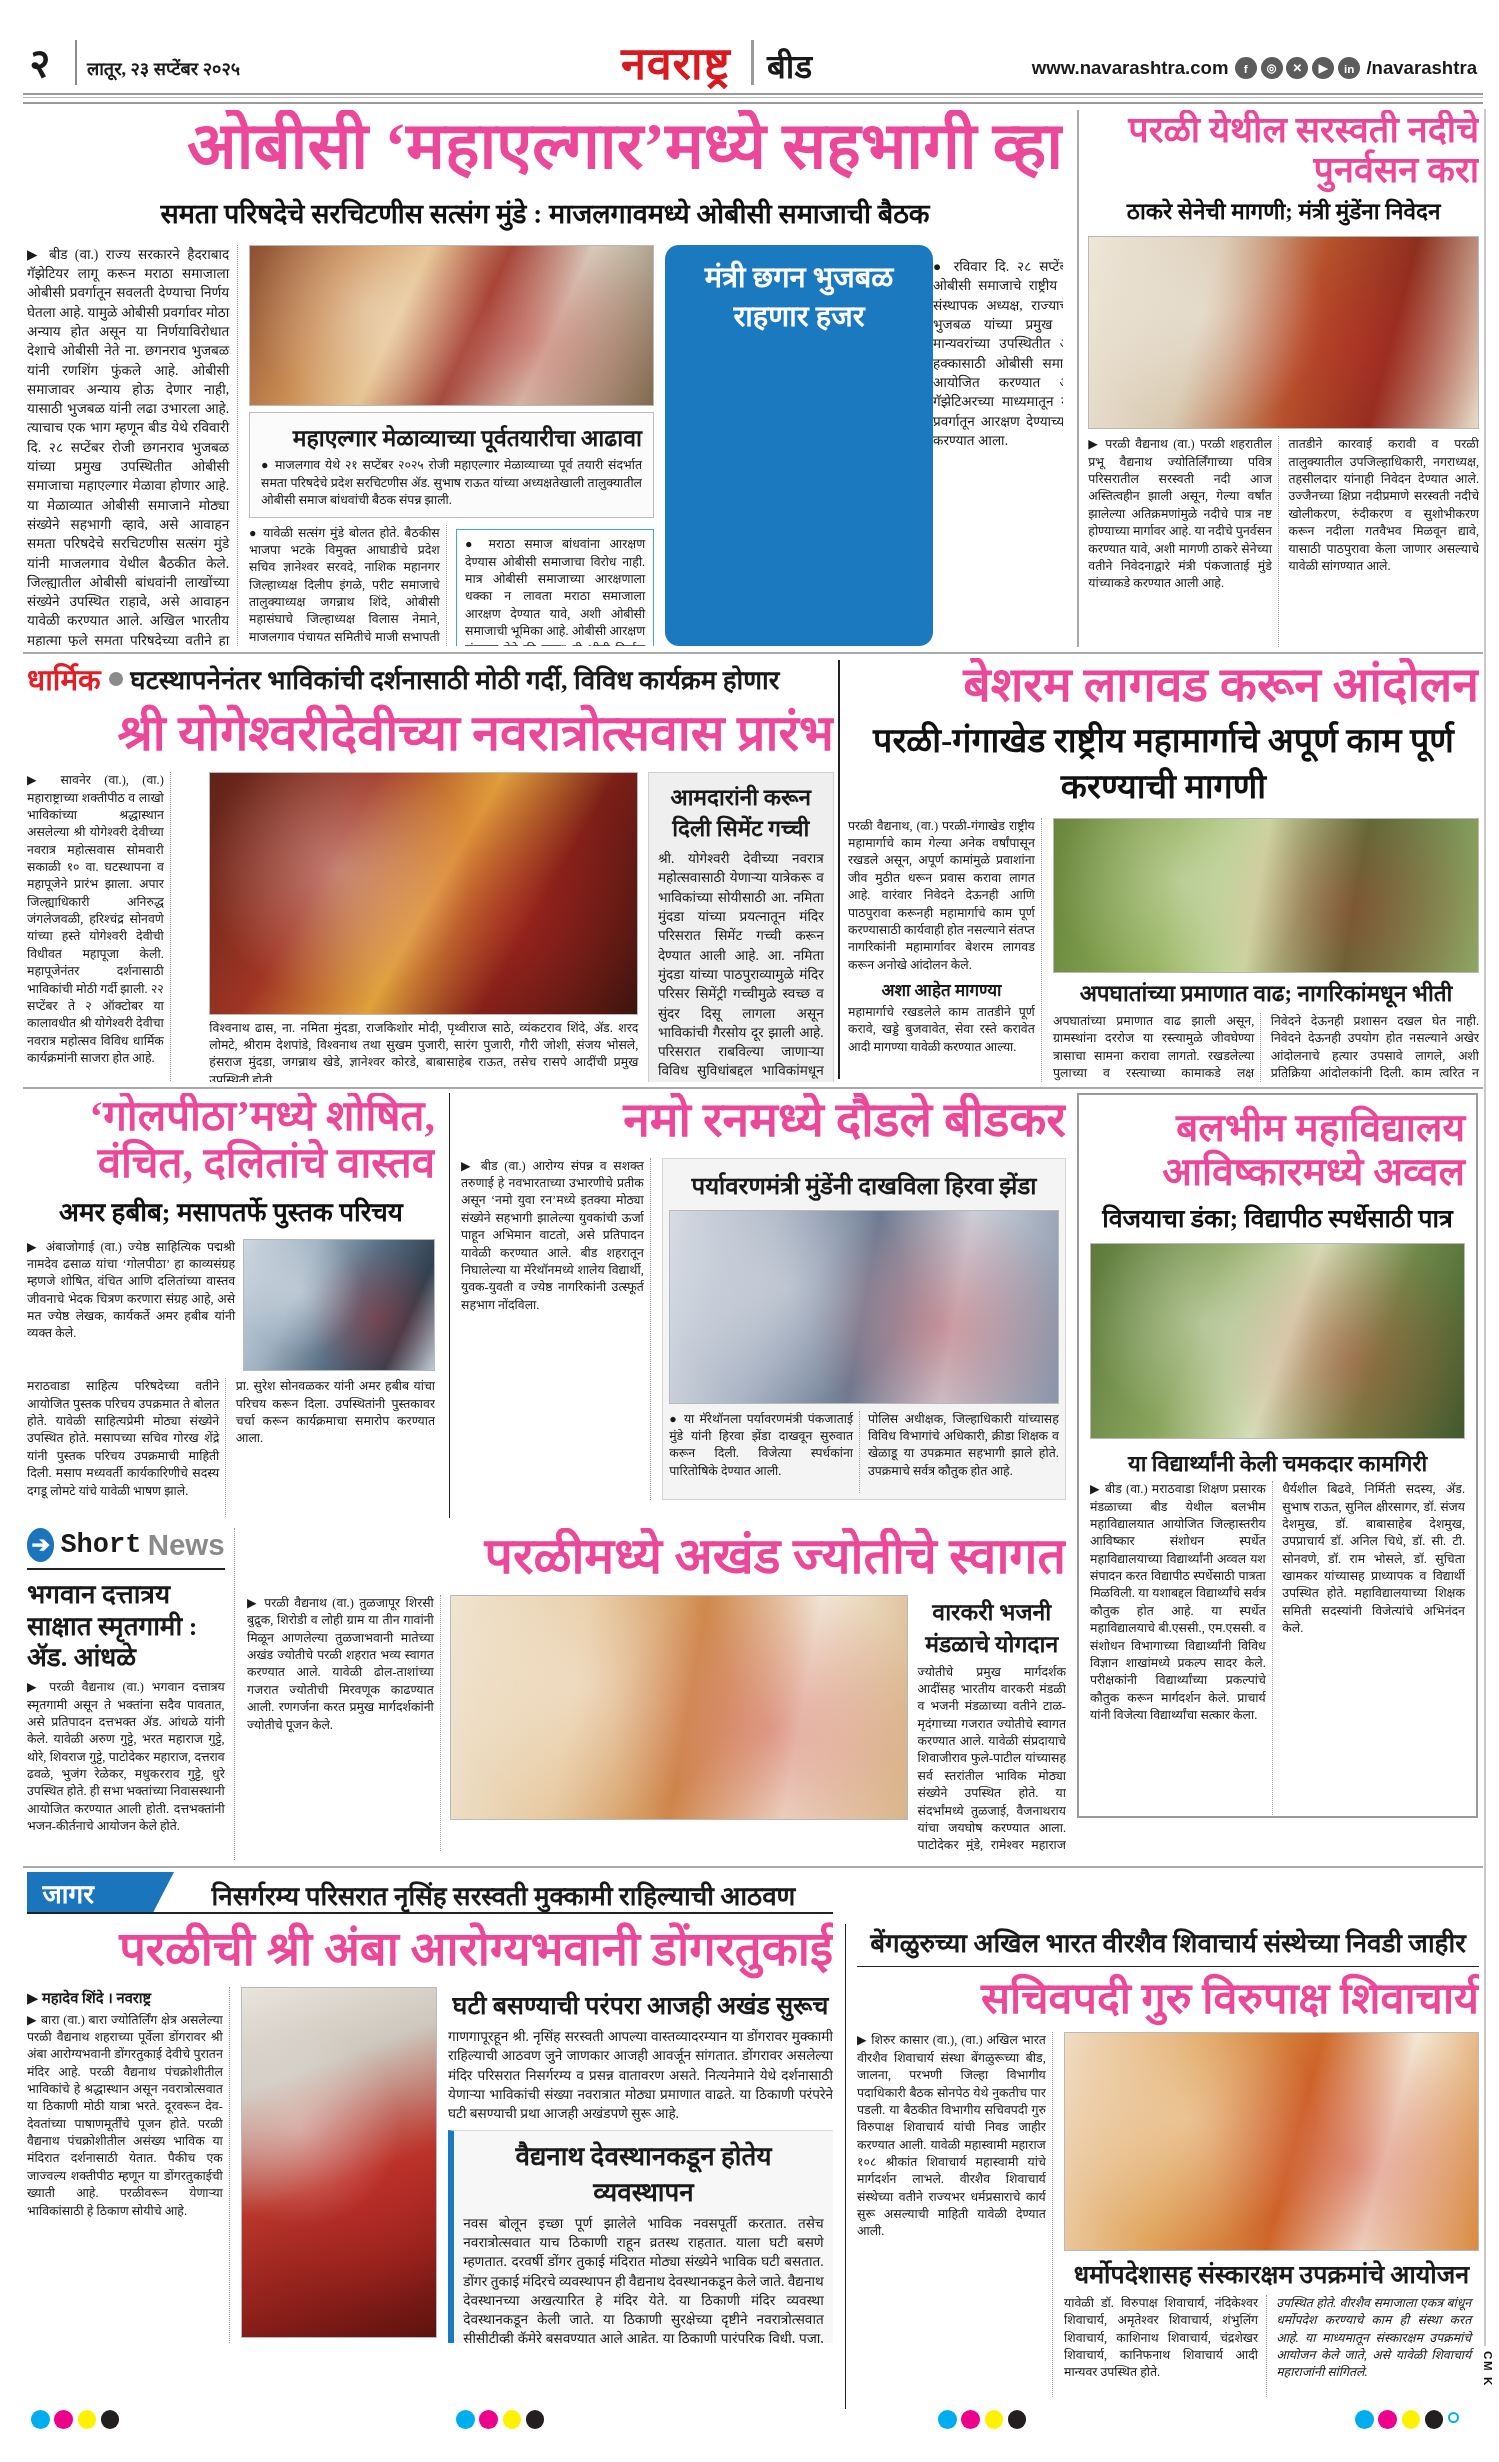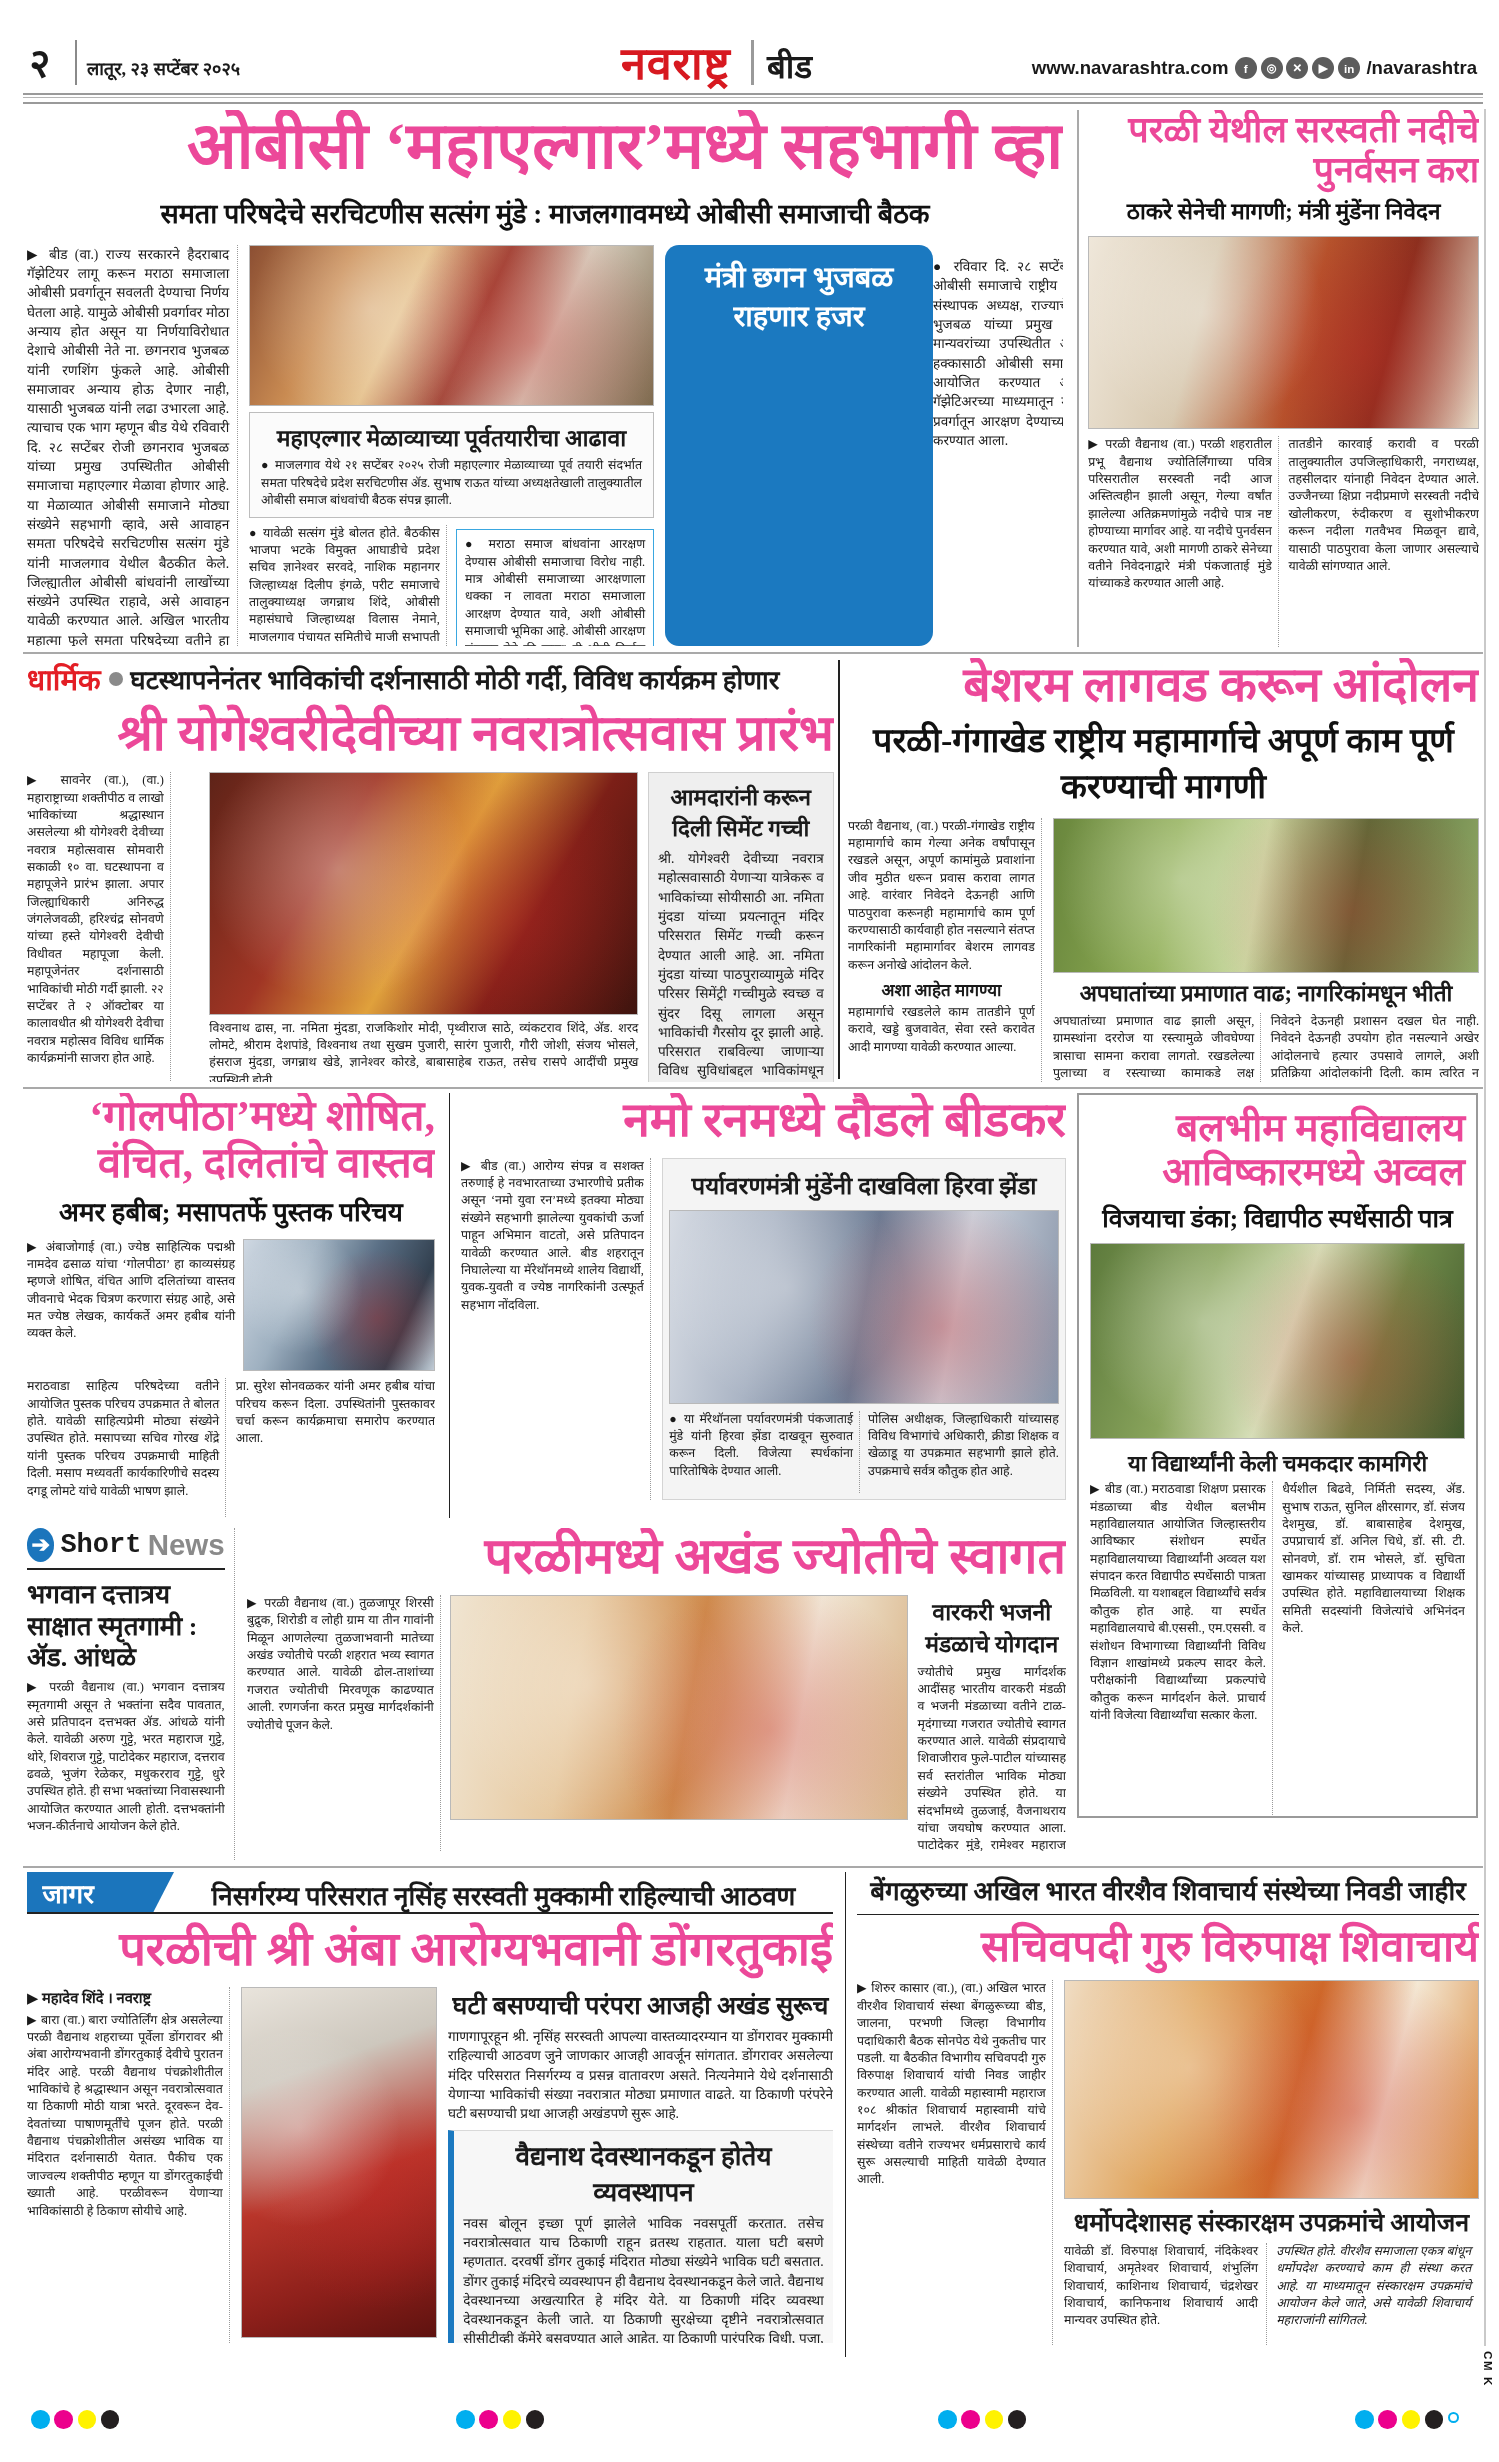--- a/index.html
+++ b/index.html
@@ -48,21 +48,21 @@
   .ph-shiv { background:linear-gradient(105deg,#f0ddc4 0%,#e0a45c 30%,#cf6a2a 55%,#f4e8d4 75%,#d98a3f 100%); }
 
   
   .lead-wrap { position:absolute; left:27px; top:110px; width:1036px; height:537px; overflow:hidden; }
   .lead-h { font-size:65px; }
   .lead-sub { font-size:27px; margin-top:11px; }
   .lead-cols { display:flex; margin-top:14px; gap:11px; height:401px; overflow:hidden; }
   .lead-c1 { width:211px; flex:none; padding-right:7.8px; }
   .lead-mid { width:405px; flex:none; display:flex; flex-direction:column; gap:6.2px; }
   .lead-mid-photo { height:161px; }
-  .cap-head { font-size:23px; font-weight:800; text-align:center; margin-bottom:4.7px; }
+  .cap-head { font-size:23px; font-weight:800; text-align:right; margin-bottom:4.7px; }
   .lead-mid-cols { display:flex; gap:9.3px; flex:1; overflow:hidden; }
   .lead-mid-cols > div { width:50%; }
   .blue-note { border:1.6px solid #3aa7e0; padding:6.2px 7.8px; margin-top:4.7px; }
   .lead-right { flex:1; display:flex; flex-direction:row; }
   .minister-box { background:#1b79c0; color:#fff; border-radius:14px; padding:11px 7.8px; text-align:center; font-size:29px; font-weight:800; width:268px; }
   .lead-right-cols { display:flex; gap:11px; margin-top:12.4px; flex:1; overflow:hidden; }
   .lr-a { width:268px; flex:none; border-right:1.6px dotted #9a9a9a; padding-right:9.3px; }
   .lr-b { flex:1; }
   .dhir-title { font-size:23px; font-weight:800; text-align:center; margin-bottom:4.7px; }
 
@@ -153,21 +153,21 @@
   .don-h { font-size:47px; margin-top:9.3px; }
   .don-cols { display:flex; gap:11px; margin-top:11px; height:356px; overflow:hidden; }
   .don-c1 { width:203px; flex:none; }
   .byline { font-weight:800; font-size:14.7px; margin-bottom:4.7px; }
   .don-photo { width:196px; flex:none; height:351px; }
   .don-right { flex:1; display:flex; flex-direction:column; gap:6.2px; }
   .don-midhead { font-size:25px; font-weight:800; text-align:center; }
   .vy-box { border-left:6.2px solid #1b79c0; background:#f7f7f7; border-top:0.8px solid #d9d9d9; border-bottom:0.8px solid #d9d9d9; padding:6.2px 9.3px; }
   .vy-head { font-size:26px; font-weight:800; text-align:center; margin-bottom:4.7px; }
 
-  .shv-wrap { position:absolute; left:845px; top:1872px; width:634px; height:485px; overflow:hidden; border-left:1.6px solid #222; padding-left:11px; }
+  .shv-wrap { position:absolute; left:845px; top:1924px; width:634px; height:485px; overflow:hidden; border-left:1.6px solid #222; padding-left:11px; }
   .shv-strip { font-size:26px; font-weight:800; text-align:center; border-bottom:1.6px solid #222; padding-bottom:6.2px; }
   .shv-h { font-size:43px; margin-top:7.8px; }
   .shv-cols { display:flex; gap:11px; margin-top:9.3px; height:365px; overflow:hidden; }
   .shv-c1 { width:196px; flex:none; }
   .shv-right { flex:1; display:flex; flex-direction:column; gap:4.7px; }
   .shv-photo { height:219px; }
   .shv-subhead { font-size:25px; font-weight:800; text-align:center; }
   .shv-2col { display:flex; gap:9.3px; flex:1; overflow:hidden; }
   .shv-2col > div { width:50%; border-right:1.6px dotted #9a9a9a; padding-right:7.8px; }
   .shv-2col > div:last-child { border-right:none;font-style:italic; }

